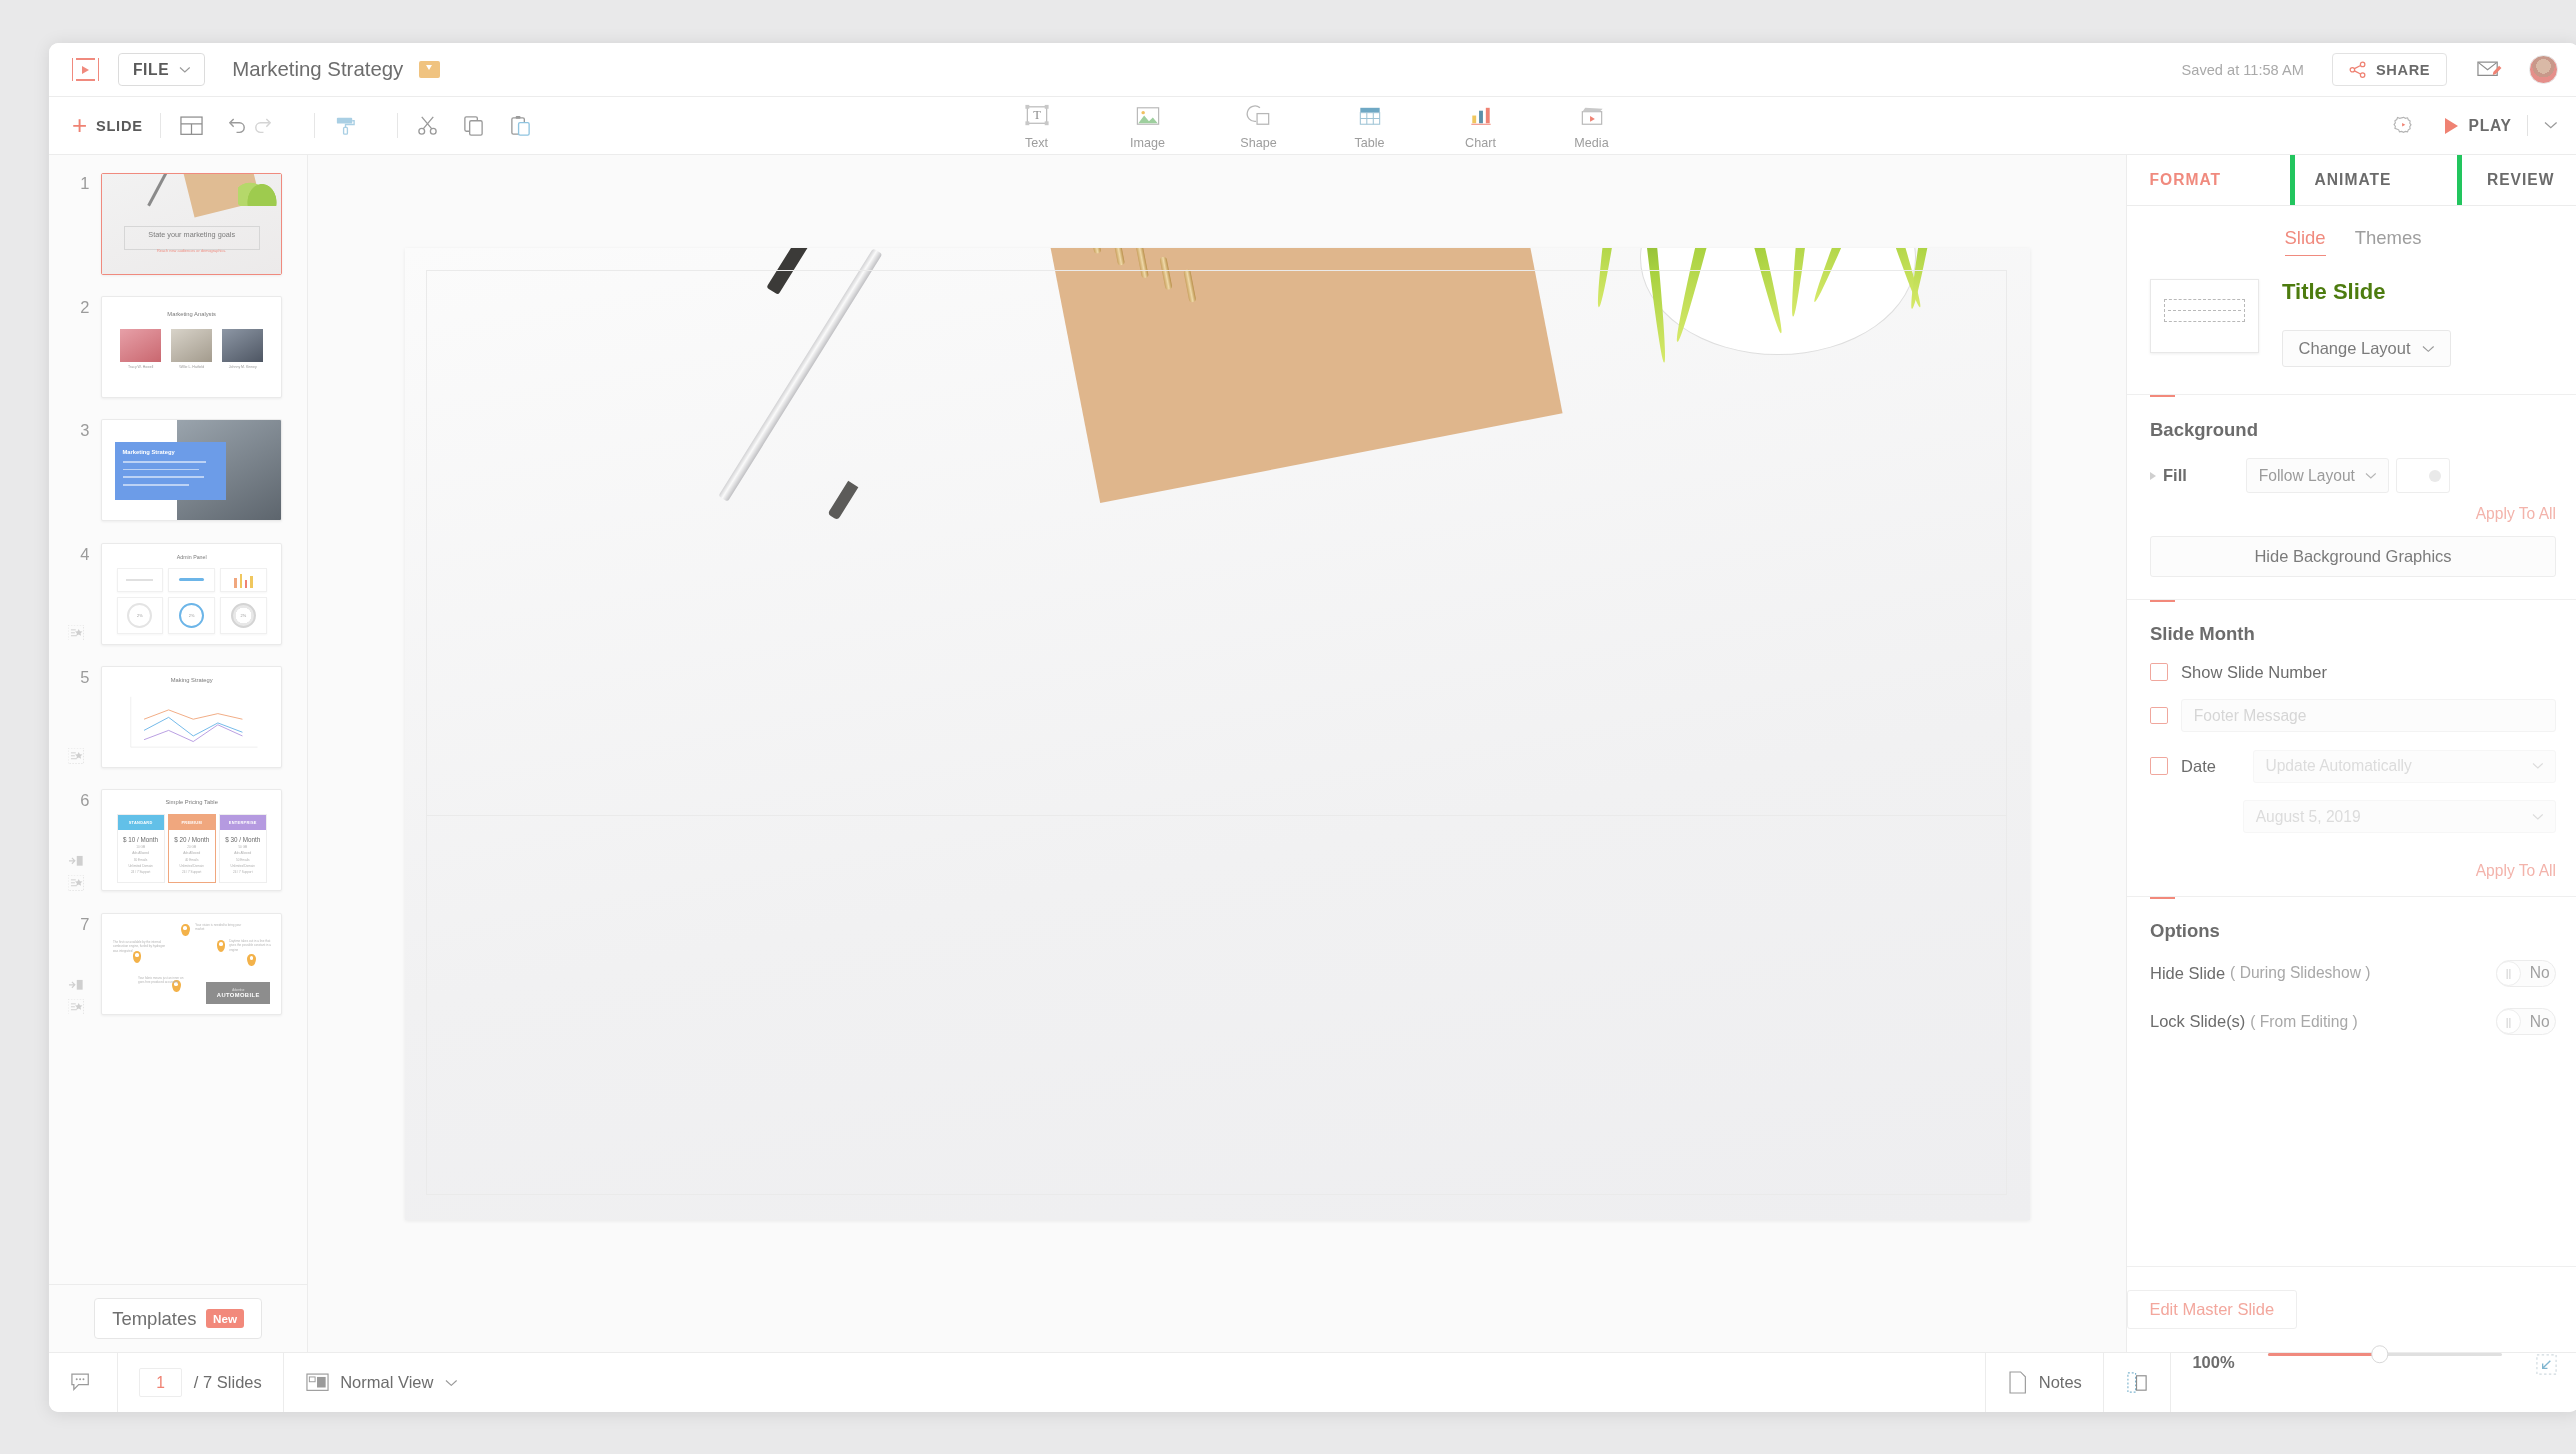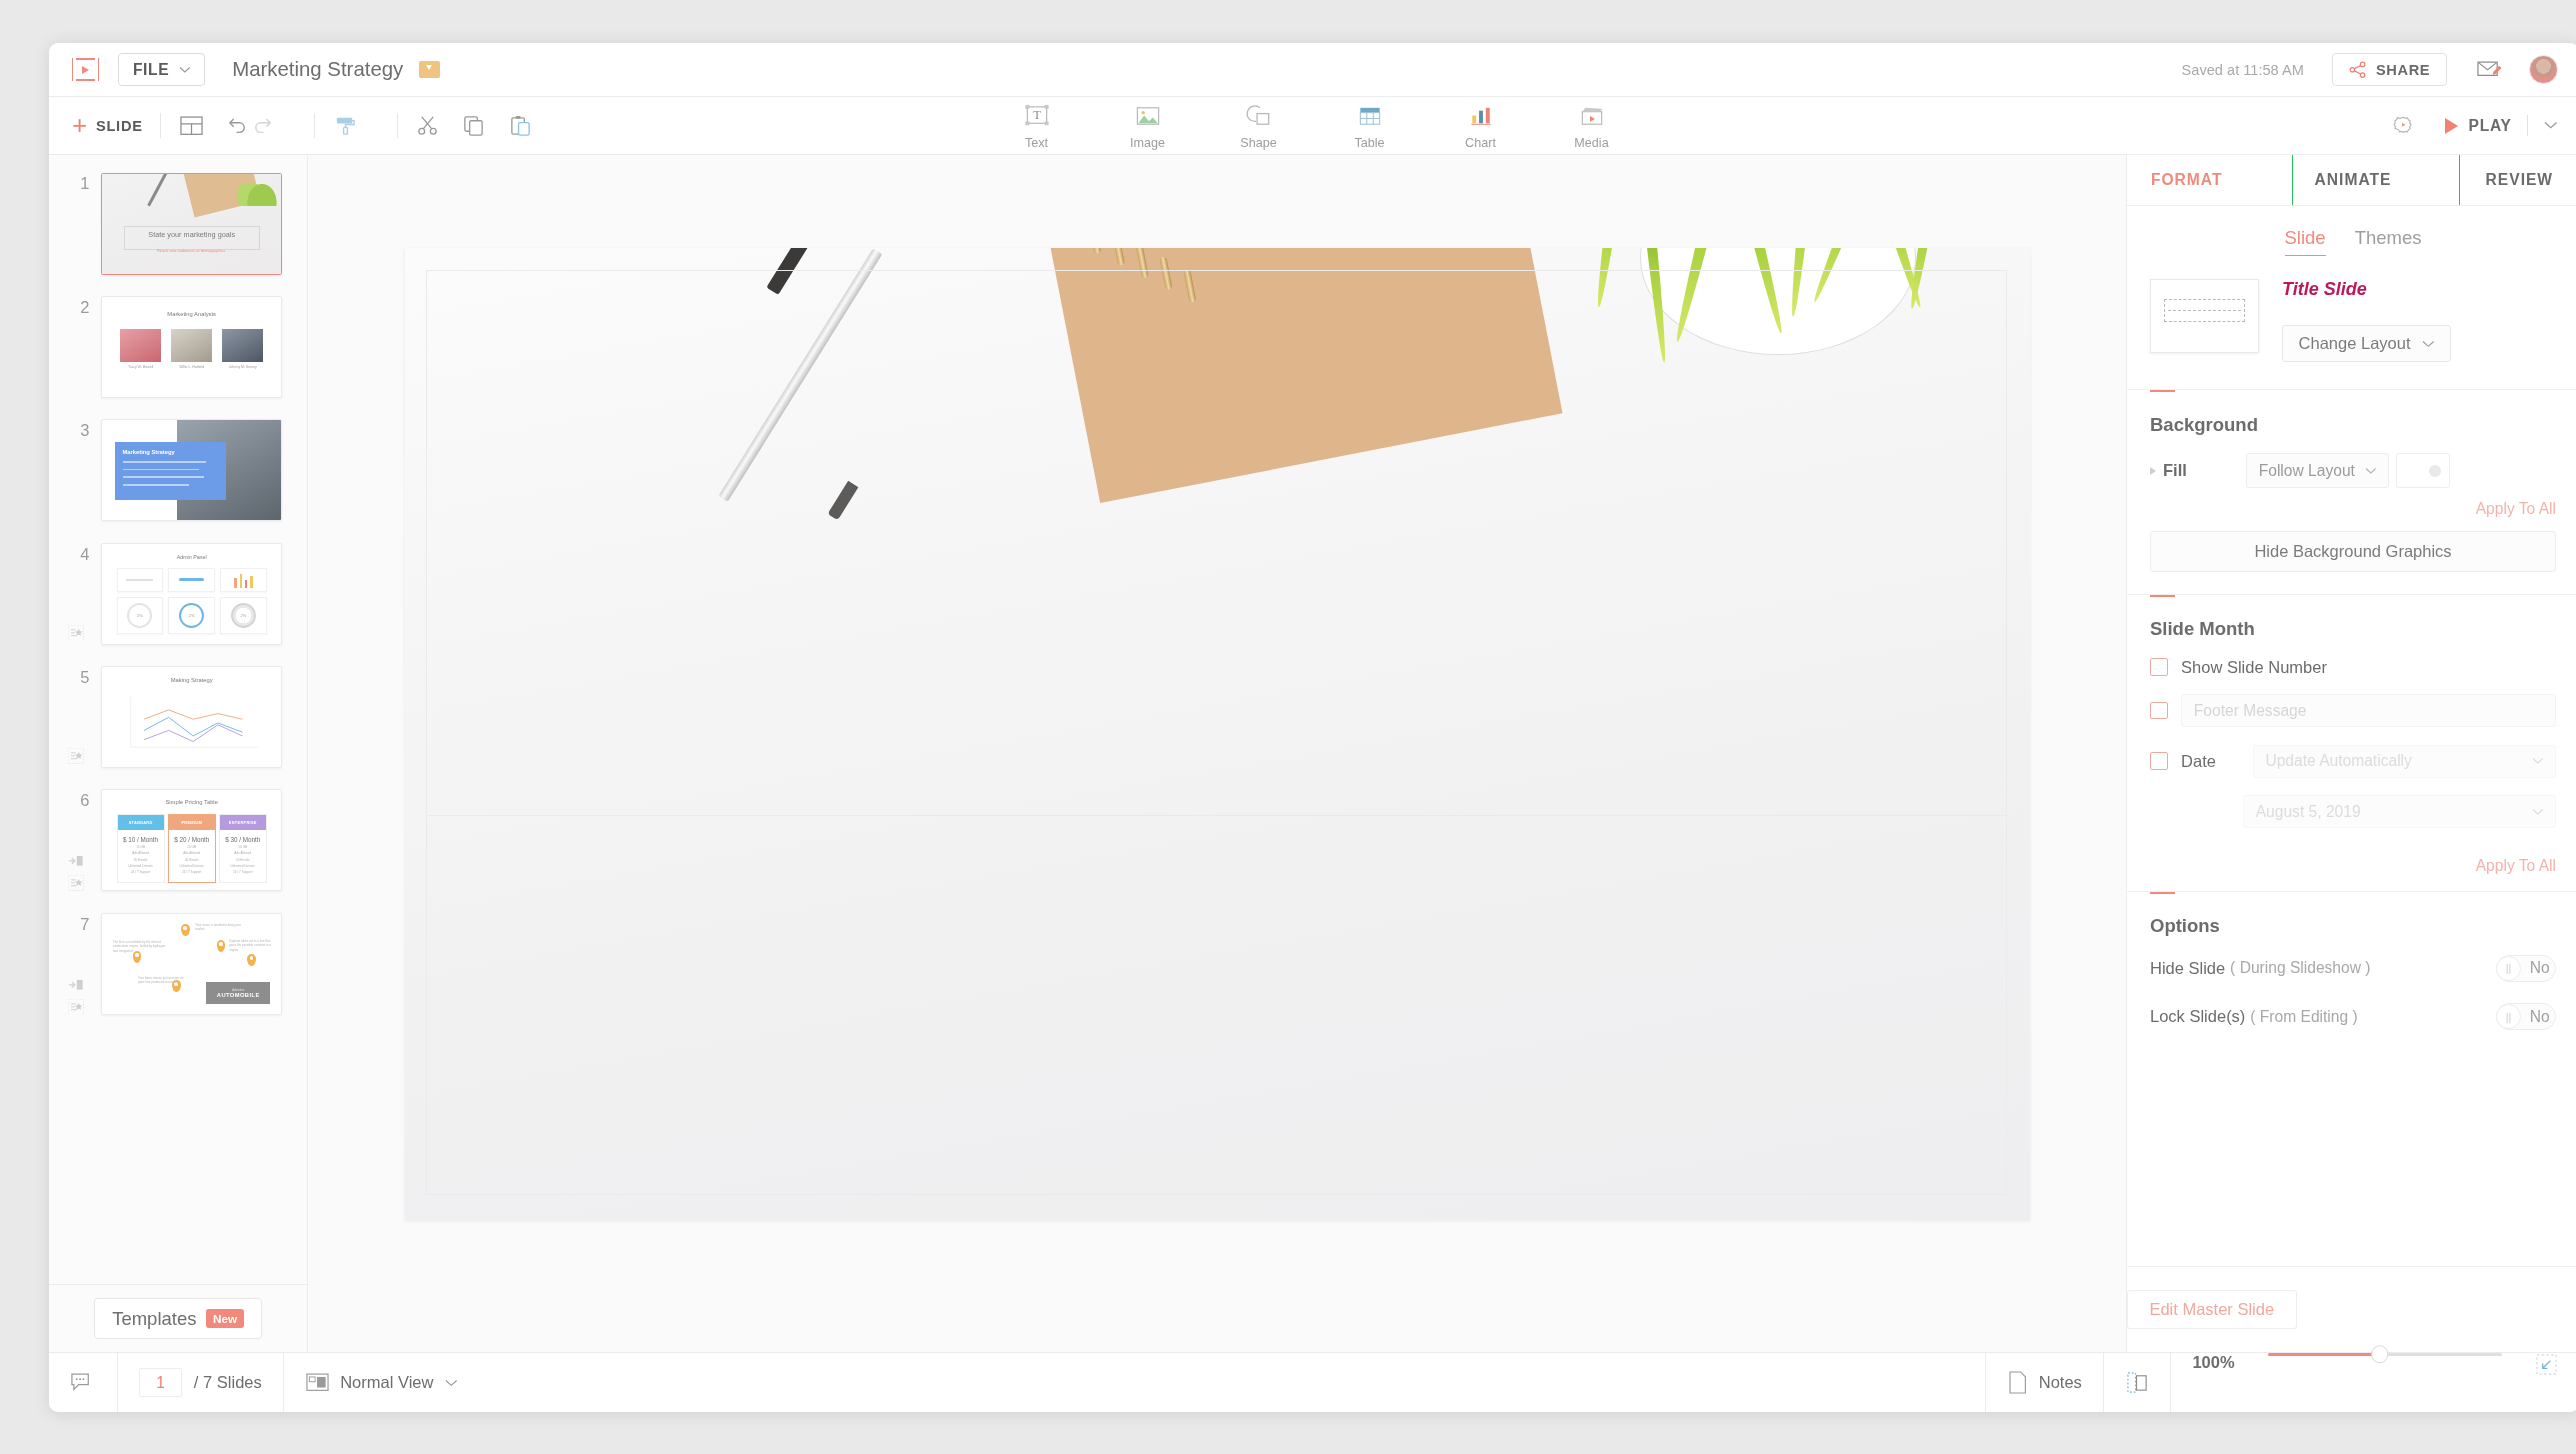--- a/index.html
+++ b/index.html
@@ -218,35 +218,35 @@
   .c-pot { position:absolute; right:7%; top:-9%; width:17%; height:20%; border-radius:50%; background:#fff; border:1.9px solid #dedede; }
   .c-leaf { position:absolute; background:linear-gradient(180deg,#5b8f1e,#a8d13f 55%,#d6e96a); border-radius:50% 50% 50% 50%/8% 8% 92% 92%; }
   .c-ph1 { position:absolute; left:1.3%; top:2.3%; right:1.4%; bottom:2.6%; border:1px solid #eaeaea; }
   .c-ph2 { position:absolute; left:1.3%; right:1.4%; top:58.3%; border-top:1px solid #eaeaea; }
 
   
   .rpanel { width: 453px; flex:0 0 453px; background:#fff; border-left:1px solid #ececec; display:flex; flex-direction:column; min-height:0; }
   .rtabs { display:flex; height:51px; flex:0 0 51px; border-bottom:1px solid #ececec;gap:46px; }
   .rtab { flex:1; display:flex; align-items:center; justify-content:center; font-size:15.6px; font-weight:bold; letter-spacing:1px; color:#6b6b6b; cursor:pointer; }
   .rtab.active { color:#f08a7e; border-bottom:1.9px solid #fff; }
-  .rtab:not(:first-child) { border-left:1px solid #22c55e; }
+  .rtab:not(:first-child) { border-left:5px solid #22c55e; }
 
   .subtabs { display:flex; justify-content:center; gap:29px; padding: 21.4px 0 0 0; flex:0 0 auto; }
   .subtab { font-size:18.5px; color:#9e9e9e; padding-bottom:5.8px; cursor:pointer; }
   .subtab.active { color:#f08a7e; border-bottom:1.9px solid #f08a7e; }
 
   .rscroll { flex:1; overflow:hidden; }
   .sec { padding: 0 23px; border-bottom:1px solid #efefef; }
   .sec-accent { border-top:2.9px solid #f2897b; width:25px; margin-left:0; }
 
   .layout-row { display:flex; gap:23px; align-items:flex-start; padding: 23px 23px 27px 23px; }
   .layout-thumb { width:109px; height:74px; background:#fff; border:1px solid #e8e8e8; box-shadow:0 1px 2.9px rgba(0,0,0,.07); position:relative; }
   .layout-ph { position:absolute; left:12%; top:26%; width:76%; height:32%; border:1px dashed #b9b9b9; }
   .layout-ph::after { content:""; position:absolute; left:4%; top:46%; right:4%; border-top:1px dashed #b9b9b9; }
-  .layout-name { font-size:18px; font-weight:bold; color:#be185d;font-style:italic; }
+  .layout-name { font-size:22px; font-weight:bold; color:#4d7c0f; }
   .chg-layout { margin-top:25px; border:1px solid #e8e8e8; border-radius:2.9px; background:#fcfcfc;
     height:37px; padding:0 15.6px; display:inline-flex; align-items:center; gap:11.7px; font-size:16.5px; color:#7b7b7b; cursor:pointer; }
 
   .sec-title { font-size:18.5px; font-weight:bold; color:#6c6c6c; margin: 21.4px 0 17.5px 0; }
   .fill-row { display:flex; align-items:center; gap:7px; }
   .tri-r { width:0;height:0;border-left:6.8px solid #cfcfcf;border-top:4.9px solid transparent;border-bottom:4.9px solid transparent; cursor:pointer; }
   .fill-lbl { font-size:16.5px; font-weight:bold; color:#6c6c6c; width: 76px; }
   .sel {
     border:1px solid #ededed; border-radius:2.9px; background:#fcfcfc;
     height:35px; min-width:134px; padding:0 11.7px;

